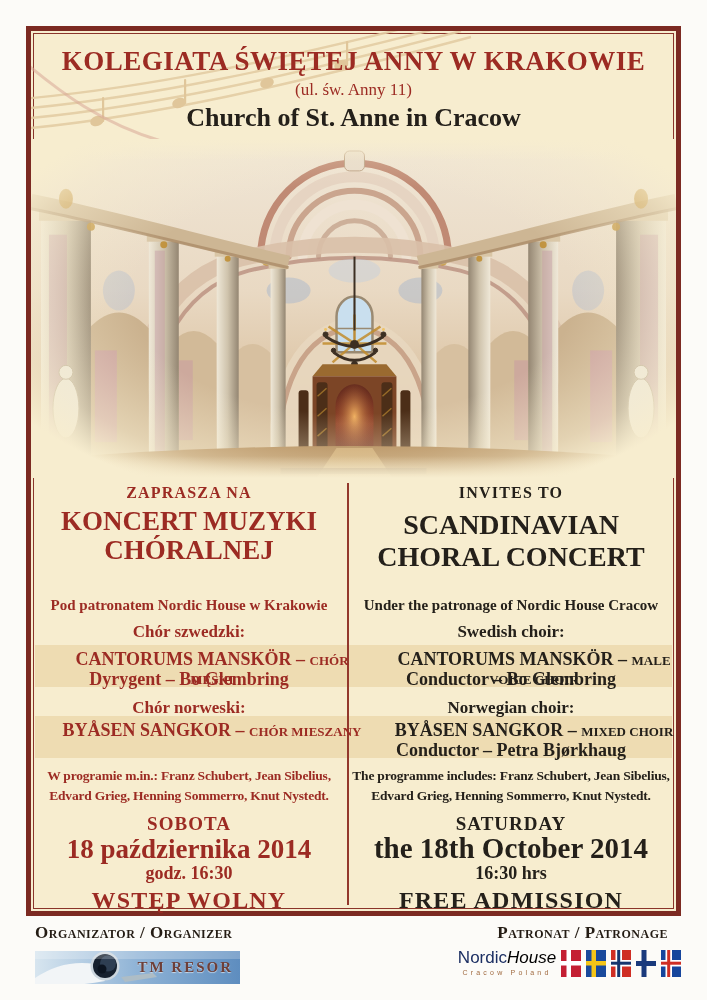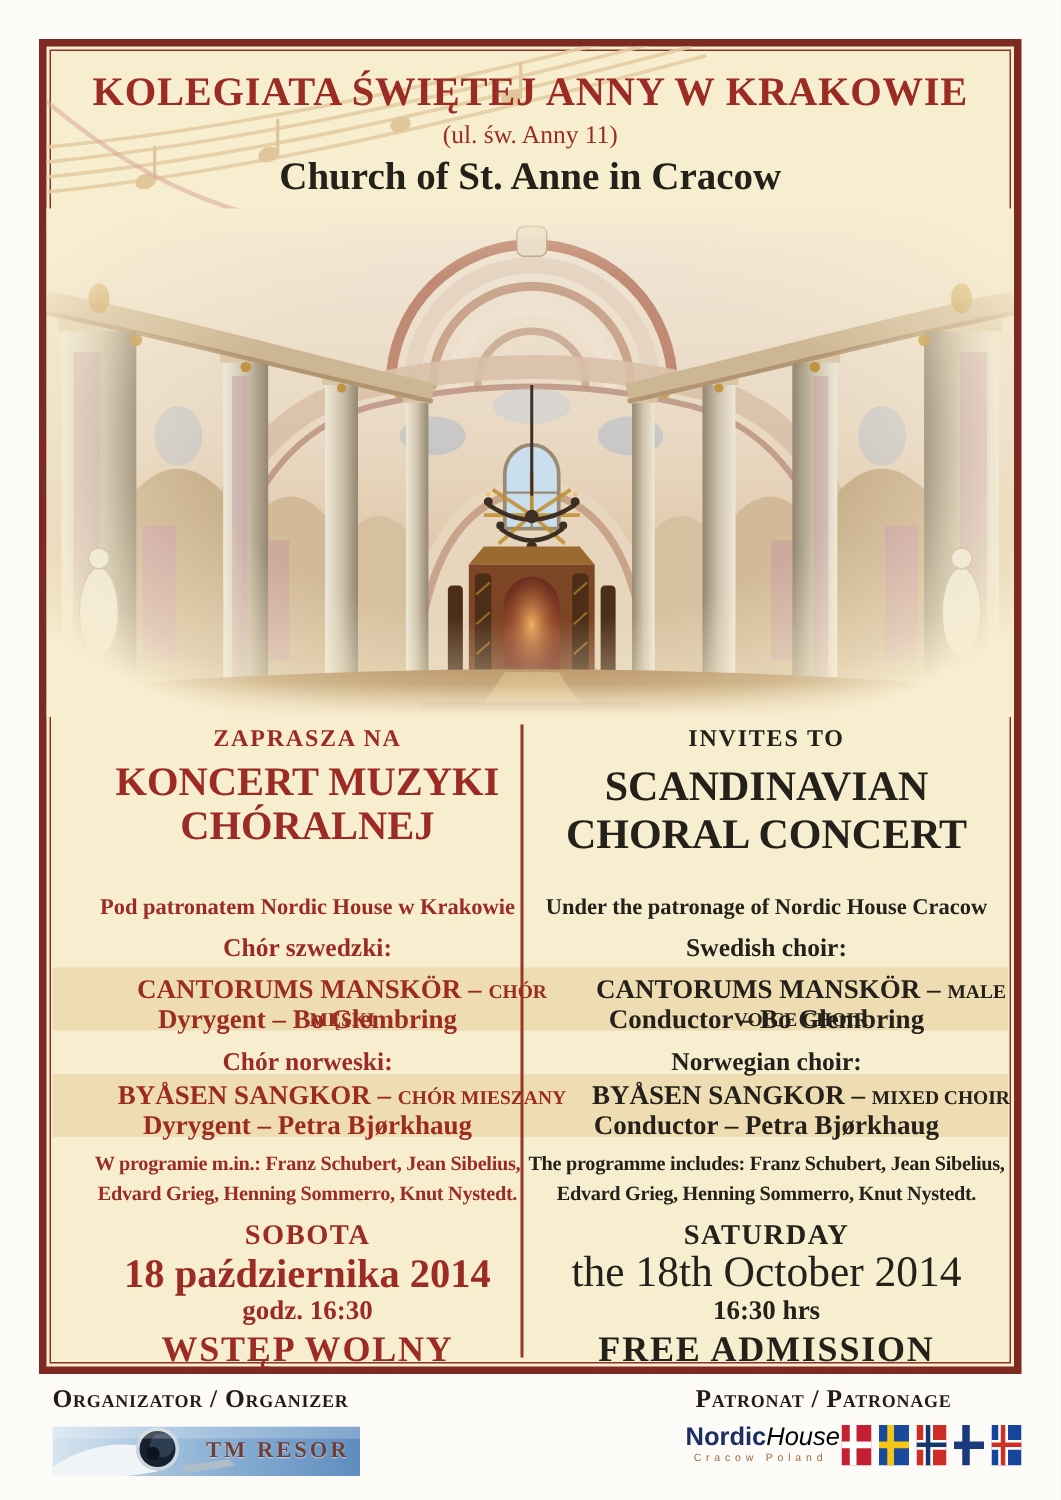--- a/index.html
+++ b/index.html
@@ -9,57 +9,57 @@
   .frame{position:absolute;left:26px;top:26px;width:645px;height:880px;
          border:5px solid #7c2a22;background:#f7edcf;}
   .frame::before{content:"";position:absolute;inset:2px;border:1px solid #8a342a;}
   
   .band{position:absolute;left:35px;width:637px;height:42px;background:#eedcb2;}
   .b1{top:645px}.b2{top:716px}
   .vdiv{position:absolute;left:347px;top:483px;width:2px;height:422px;background:#93382c;}
   
   .t{position:absolute;text-align:center;line-height:1.08;}
   .red{color:#9c2b23;} .blk{color:#24201a;}
-  .hc{left:31px;width:645px;} .lc{left:52px;width:306px;} .rc{left:352px;width:318px;}
+  .hc{left:31px;width:645px;} .lc{left:36px;width:306px;} .rc{left:352px;width:318px;}
   .h-pl{top:47px;font-size:27px;font-weight:700;letter-spacing:.5px;}
   .h-ad{top:81px;font-size:17px;}
   .h-en{top:104px;font-size:26px;font-weight:700;}
   .inv{top:484px;font-size:16px;font-weight:700;letter-spacing:1.2px;}
   .bigtitle{font-weight:700;}
   .l-title{top:507px;font-size:27px;line-height:1.07;}
   .r-title{top:509px;font-size:28px;line-height:1.16;}
   .patline{top:597px;font-size:15px;font-weight:700;}
   .chlabel{font-size:17px;font-weight:700;}
   .chname{font-size:18px;font-weight:700;padding-left:23px;}
   .chname .suf{font-size:13px;}
   .chcond{font-size:18px;font-weight:700;}
   .cl1{top:623px}.cn1{top:650px}.cc1{top:670px}
   .cl2{top:699px}.cn2{top:721px}.cc2{top:741px}
   .prog{font-size:13.5px;font-weight:700;letter-spacing:-.2px;}
   .p1{top:769px}.p2{top:789px}
   .day{top:814px;font-size:19px;font-weight:700;letter-spacing:1px;}
   .date-l{top:835px;font-size:27px;font-weight:700;}
-  .date-r{top:833px;font-size:29px;font-weight:400;}
+  .date-r{top:833px;font-size:29px;font-weight:700;}
   .time{top:864px;font-size:18px;font-weight:700;}
   .adm{top:888px;font-size:24px;font-weight:700;letter-spacing:1.2px;}
   
   .staff{position:absolute;left:31px;top:31px;width:460px;height:112px;}
   .photo{position:absolute;left:31px;top:139px;width:645px;height:339px;}
   
   .flabel{position:absolute;top:923px;font-size:17px;font-variant:small-caps;
           letter-spacing:.5px;color:#241c14;font-weight:700;}
   .org-label{left:35px;}
-  .pat-label{left:430px;width:238px;text-align:center;}
+  .pat-label{left:430px;width:238px;text-align:right;}
   .tm-logo{position:absolute;left:35px;top:951px;width:205px;height:33px;}
   .tm-text{position:absolute;right:7px;top:8px;font-size:15px;font-weight:700;
            letter-spacing:2px;color:#6e3f38;text-shadow:0 1px 1px rgba(255,255,255,.6);}
   .nordic{position:absolute;left:457px;top:949px;width:100px;
           font-family:"Liberation Sans",sans-serif;text-align:center;}
   .nh-line{font-size:17px;line-height:1;white-space:nowrap;}
-  .nh-1{color:#1c2f63;font-weight:700;}
+  .nh-1{color:#1c2f63;font-weight:400;}
   .nh-2{color:#000000;font-weight:400;font-style:italic;}
   .nh-sub{font-size:7px;letter-spacing:3.2px;color:#a06a40;margin-top:3px;white-space:nowrap;}
   .flags{position:absolute;left:561px;top:950px;display:flex;gap:5px;}
   .flag{width:20px;height:27px;display:block;}
 </style>
 </head>
 <body>
 
 <div id="page">
 
@@ -244,21 +244,20 @@
   <div class="t lc chname cn1 red">
     <span>CANTORUMS MANSKÖR –</span>
     <span class="suf">CHÓR MĘSKI</span>
   </div>
   <div class="t lc chcond cc1 red">Dyrygent – Bo Glembring</div>
   <div class="t lc chlabel cl2 red">Chór norweski:</div>
   <div class="t lc chname cn2 red">
     <span>BYÅSEN SANGKOR –</span>
     <span class="suf">CHÓR MIESZANY</span>
   </div>
-  <div class="t lc chcond cc2 red">Dyrygent – Petra Bjørkhaug</div>
   <div class="t lc prog p1 red">W programie m.in.: Franz Schubert, Jean Sibelius,</div>
   <div class="t lc prog p2 red">Edvard Grieg, Henning Sommerro, Knut Nystedt.</div>
   <div class="t lc day red">SOBOTA</div>
   <div class="t lc date-l red">18 października 2014</div>
   <div class="t lc time red">godz. 16:30</div>
   <div class="t lc adm red">WSTĘP WOLNY</div>
 
   <div class="t rc inv blk">INVITES TO</div>
   <div class="t rc r-title bigtitle blk">
     <span style="display:block">SCANDINAVIAN</span>

